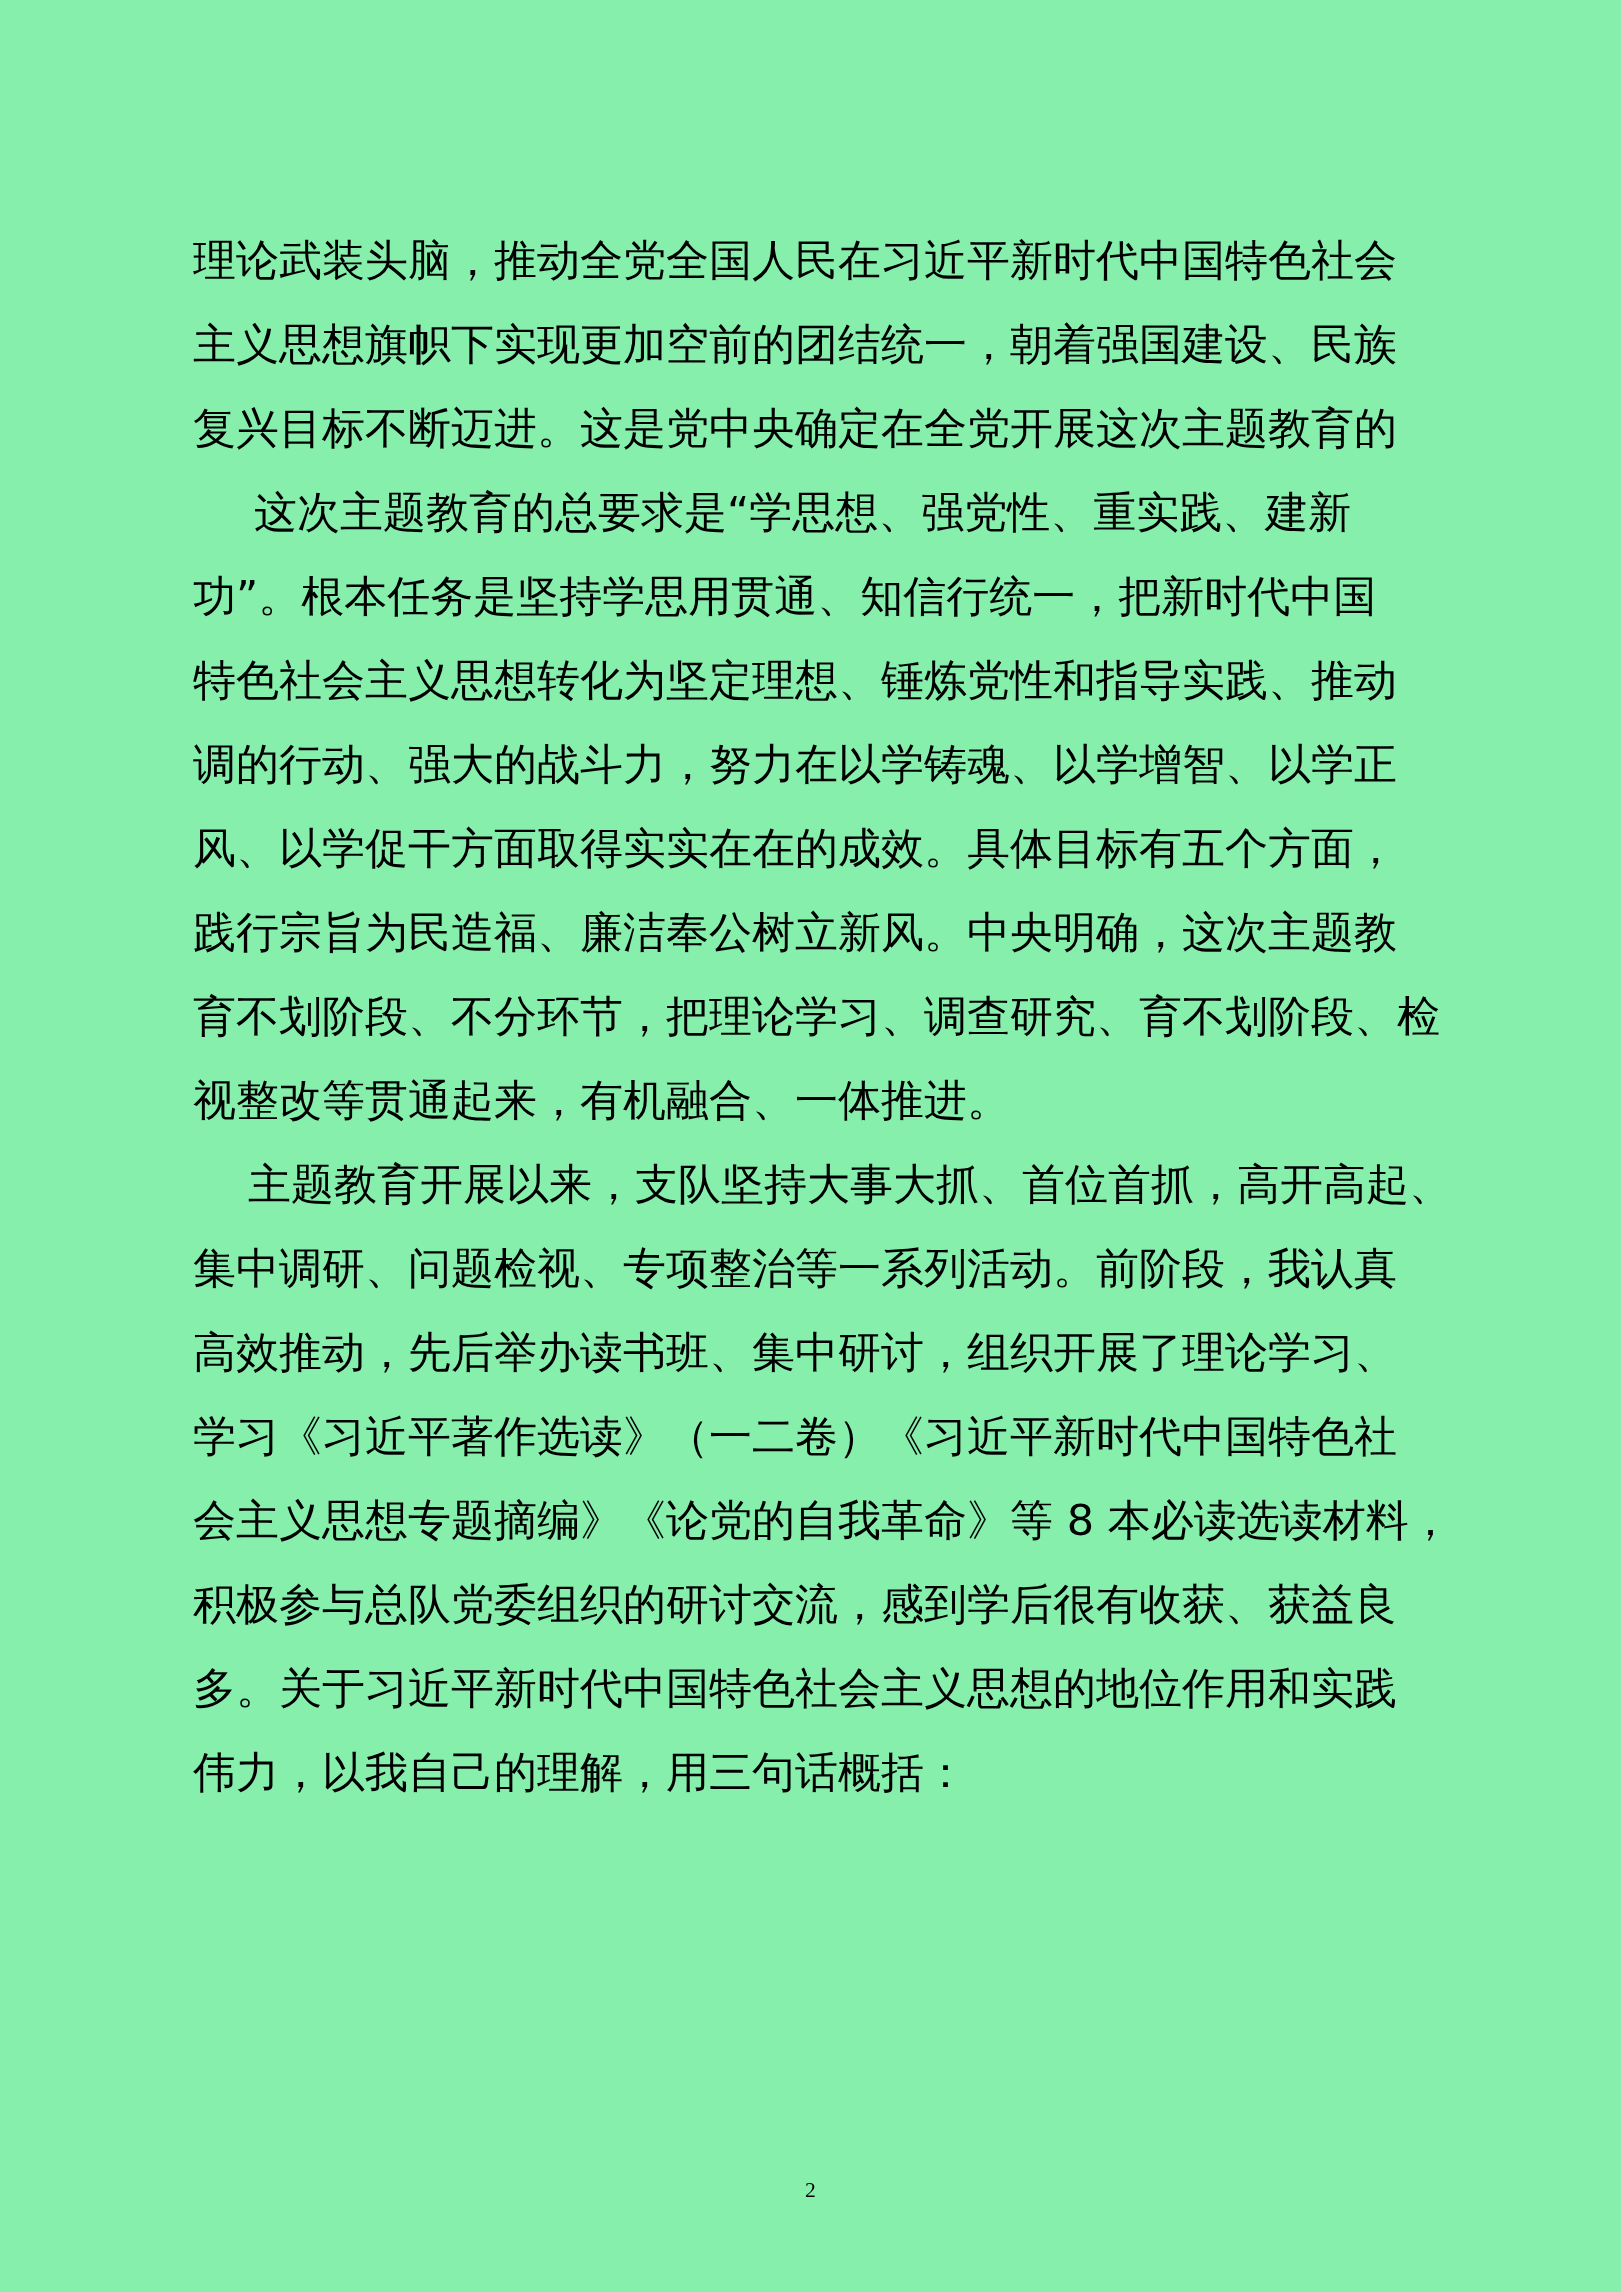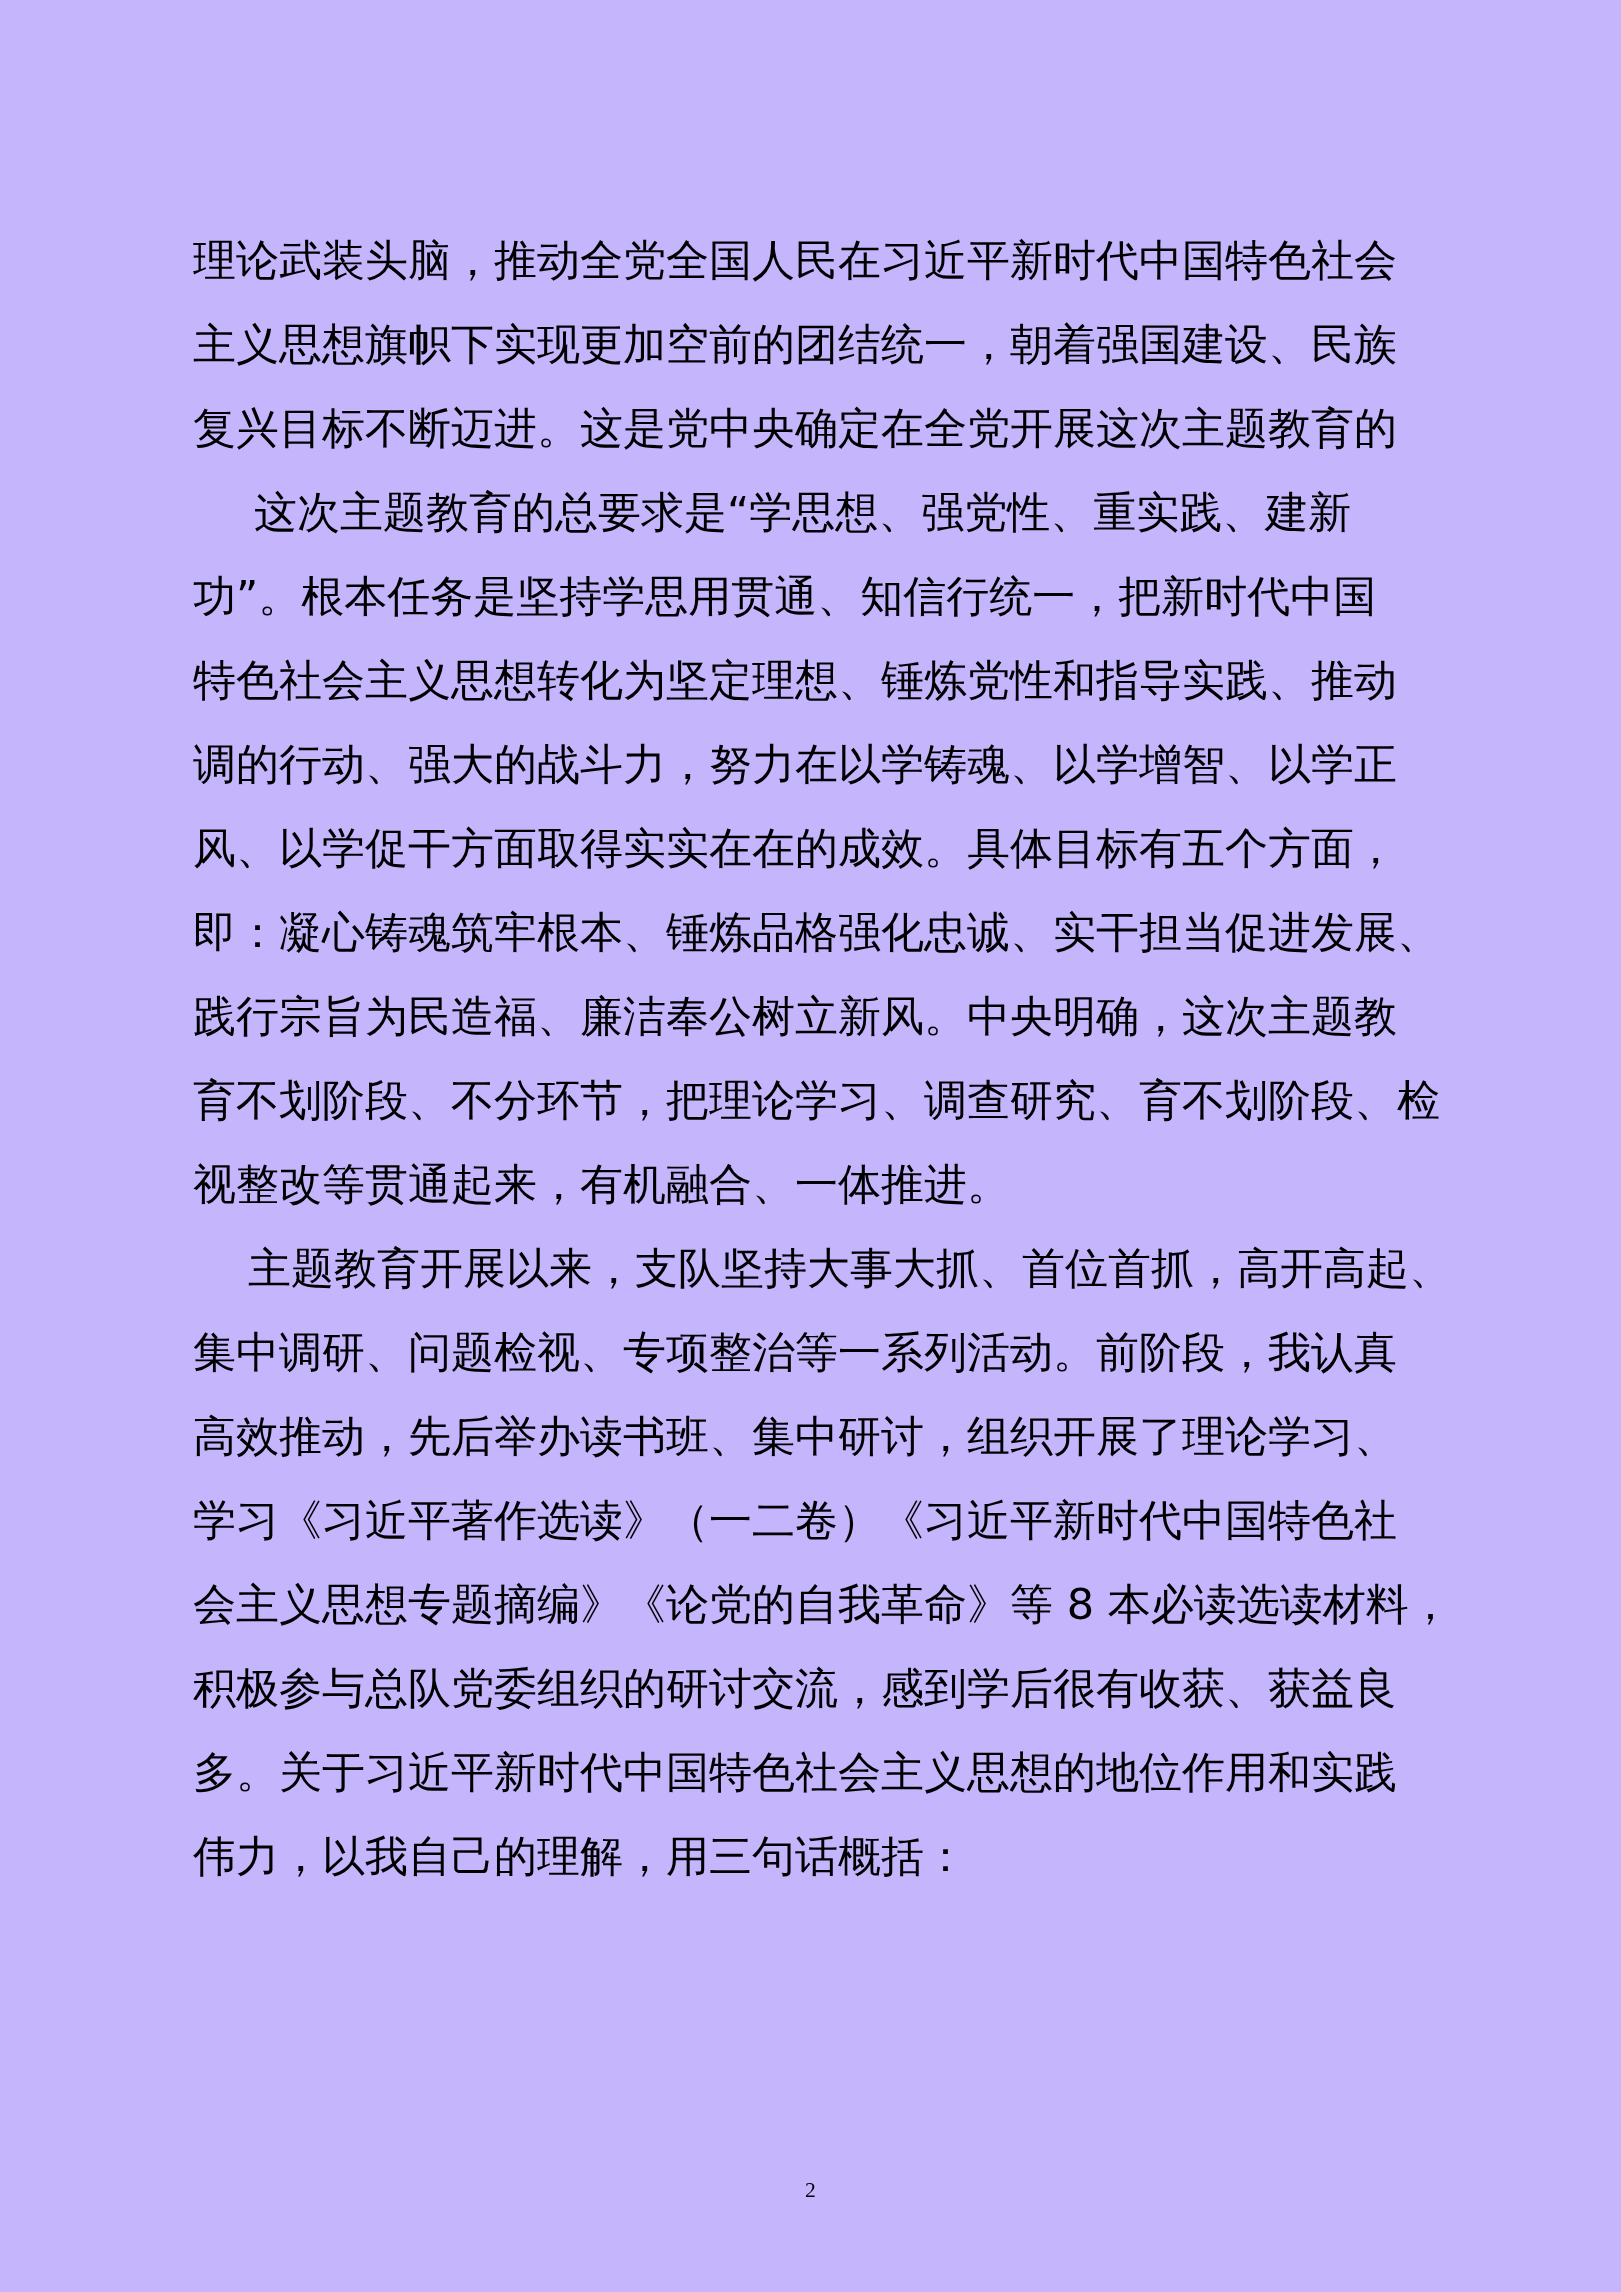--- a/index.html
+++ b/index.html
@@ -1,17 +1,17 @@
 <!DOCTYPE html>
 <html><head>
 <meta charset="utf-8">
 <style>
   html, body { margin: 0; padding: 0; background: #ffffff; }
   body { width: 1621px; height: 2293px; position: relative; overflow: hidden; }
-  .page { position: absolute; left: 0; top: 0; width: 1621px; height: 2293px; background: #c4b5fd; }
+  .page { position: absolute; left: 0; top: 0; width: 1621px; height: 2293px; background: #86efac; }
   .body-text {
     position: absolute;
     left: 193px;
     top: 218px;
     width: 1237px;
     font-family: "DejaVu Sans", "Liberation Sans", sans-serif;
     font-size: 43px;
     line-height: 84px;
     color: #000000;
     text-align: justify;
@@ -39,21 +39,20 @@
       <span class="line">理论武装头脑，推动全党全国人民在习近平新时代中国特色社会</span>
       <span class="line">主义思想旗帜下实现更加空前的团结统一，朝着强国建设、民族</span>
       <span class="line">复兴目标不断迈进。这是党中央确定在全党开展这次主题教育的</span>
     </div>
     <div class="para">
       <span class="line" style="padding-left:61px">这次主题教育的总要求是“学思想、强党性、重实践、建新</span>
       <span class="line">功”。根本任务是坚持学思用贯通、知信行统一，把新时代中国</span>
       <span class="line">特色社会主义思想转化为坚定理想、锤炼党性和指导实践、推动</span>
       <span class="line">调的行动、强大的战斗力，努力在以学铸魂、以学增智、以学正</span>
       <span class="line">风、以学促干方面取得实实在在的成效。具体目标有五个方面，</span>
-      <span class="line">即：凝心铸魂筑牢根本、锤炼品格强化忠诚、实干担当促进发展、</span>
       <span class="line">践行宗旨为民造福、廉洁奉公树立新风。中央明确，这次主题教</span>
       <span class="line">育不划阶段、不分环节，把理论学习、调查研究、育不划阶段、检</span>
       <span class="line">视整改等贯通起来，有机融合、一体推进。</span>
     </div>
     <div class="para">
       <span class="line" style="padding-left:55px">主题教育开展以来，支队坚持大事大抓、首位首抓，高开高起、</span>
       <span class="line">集中调研、问题检视、专项整治等一系列活动。前阶段，我认真</span>
       <span class="line">高效推动，先后举办读书班、集中研讨，组织开展了理论学习、</span>
       <span class="line">学习《习近平著作选读》（一二卷）《习近平新时代中国特色社</span>
       <span class="line">会主义思想专题摘编》《论党的自我革命》等 8 本必读选读材料，</span>

